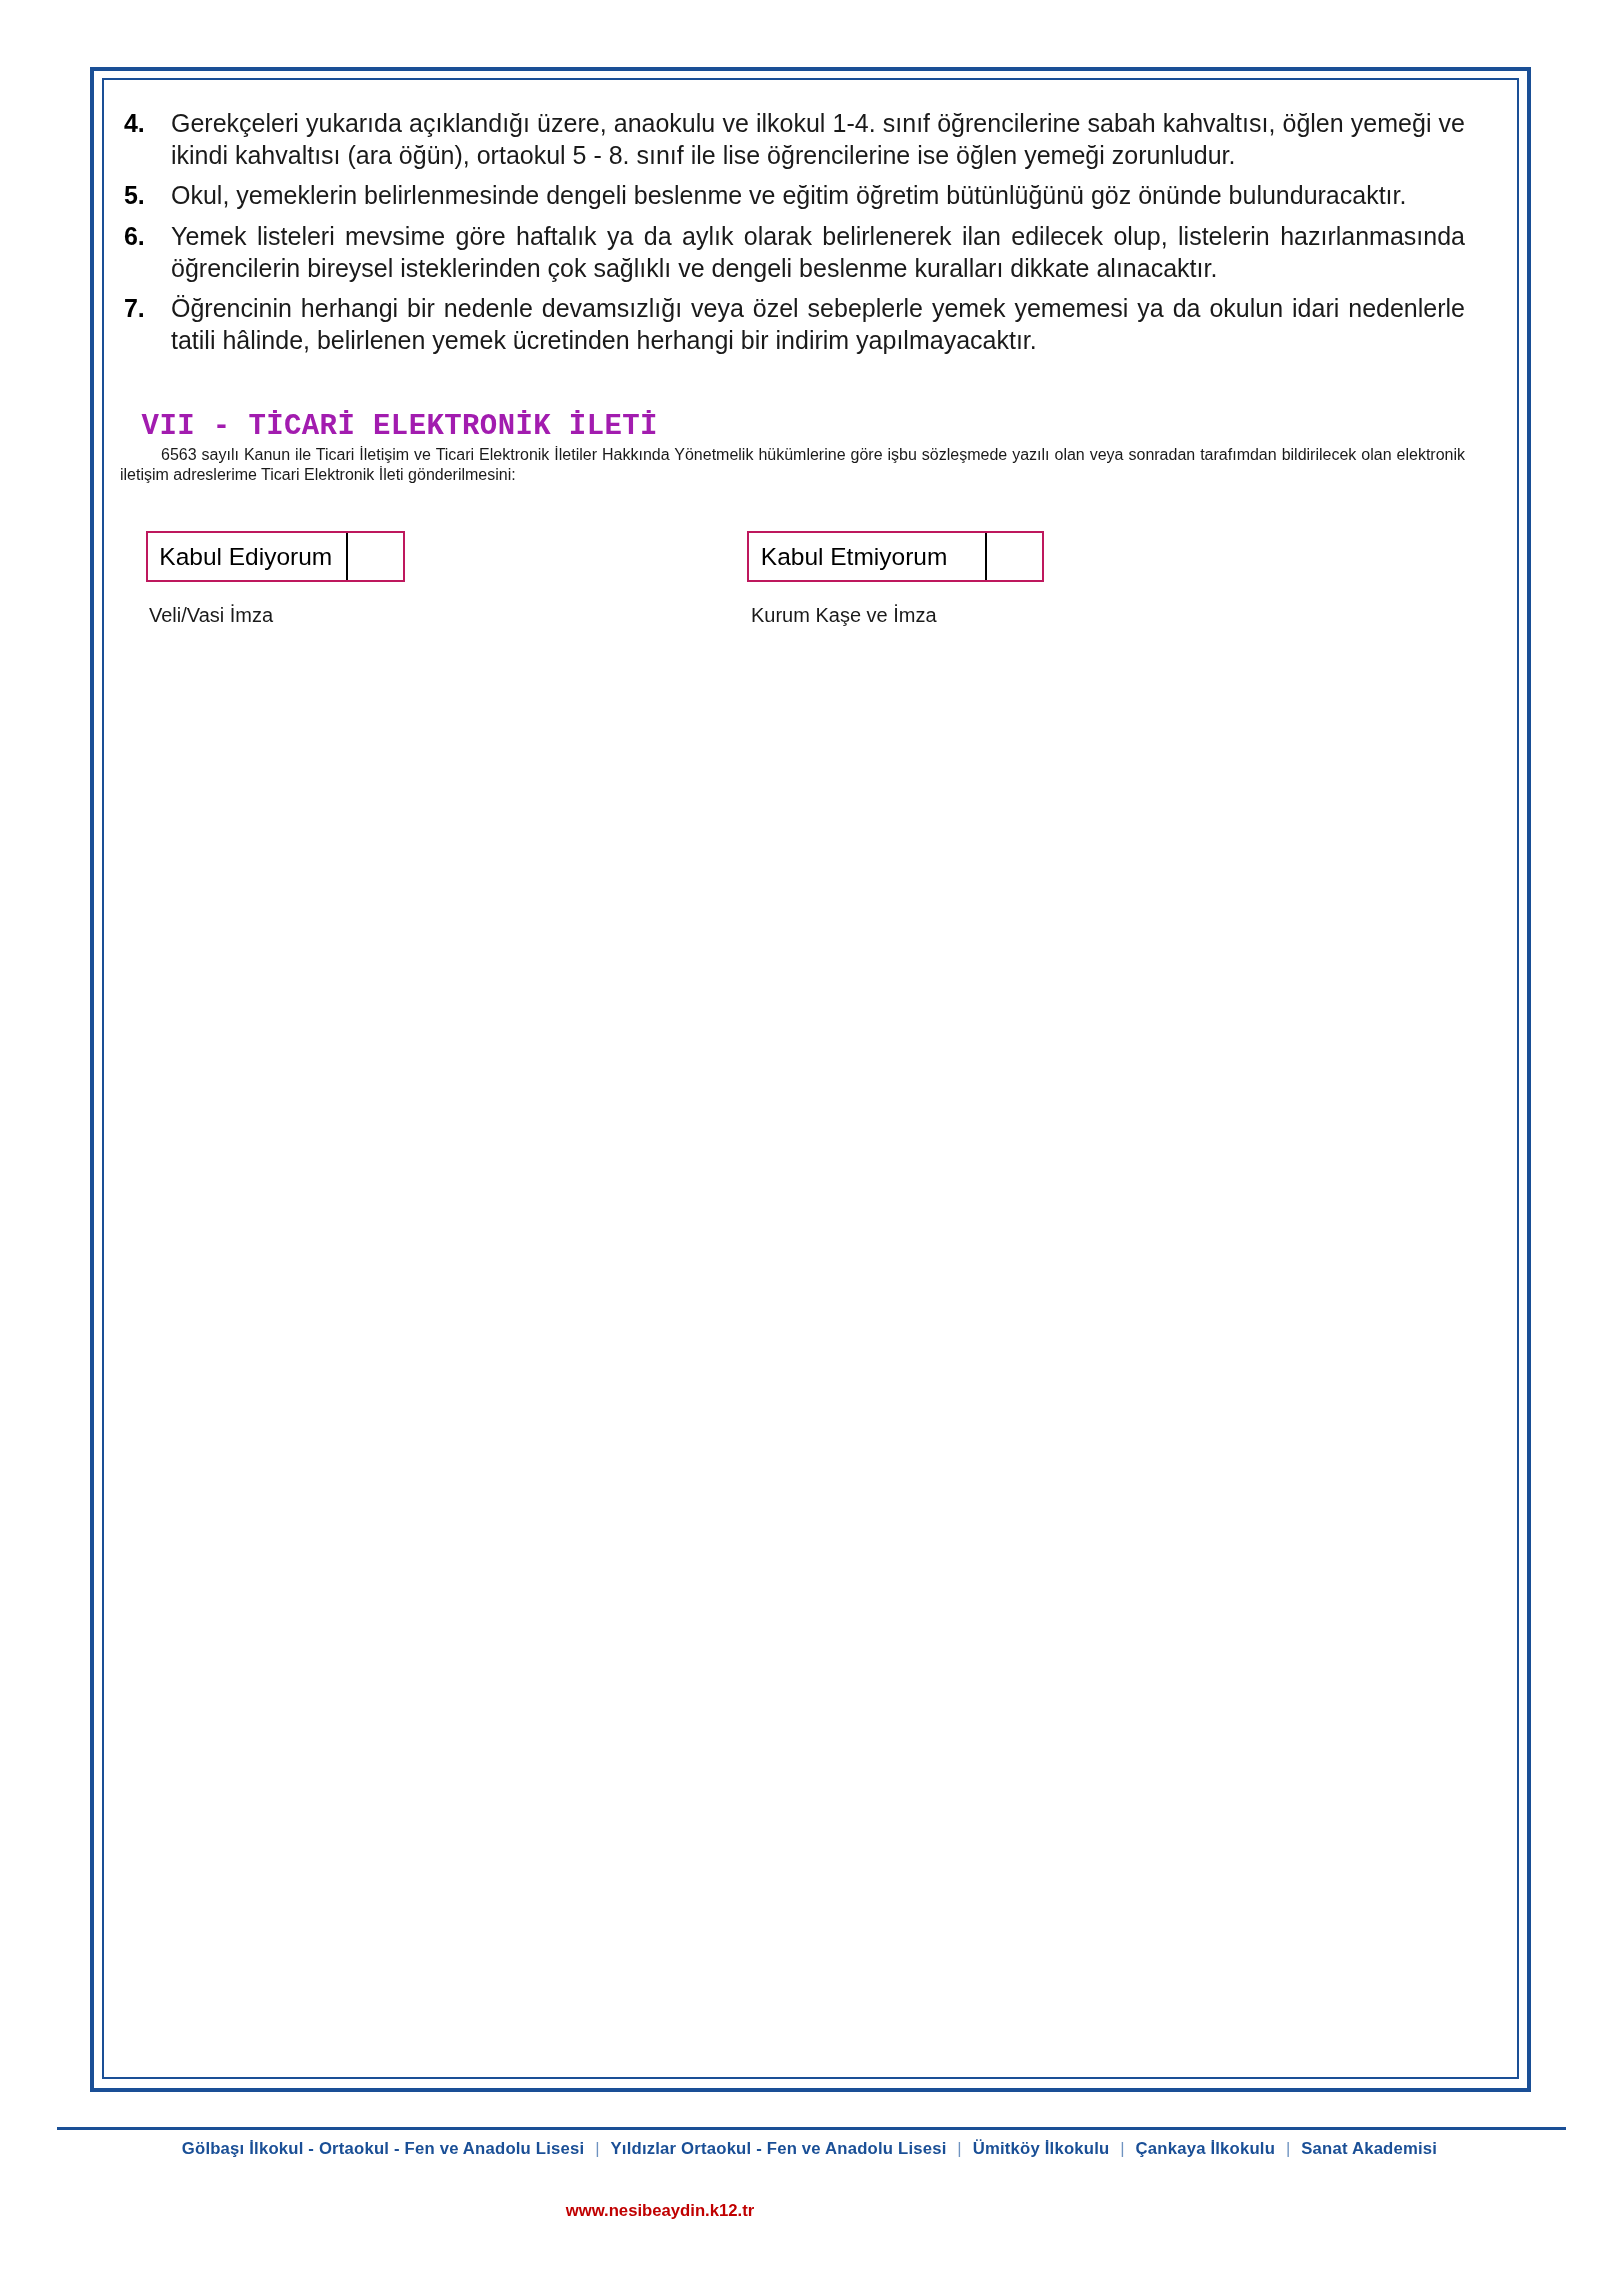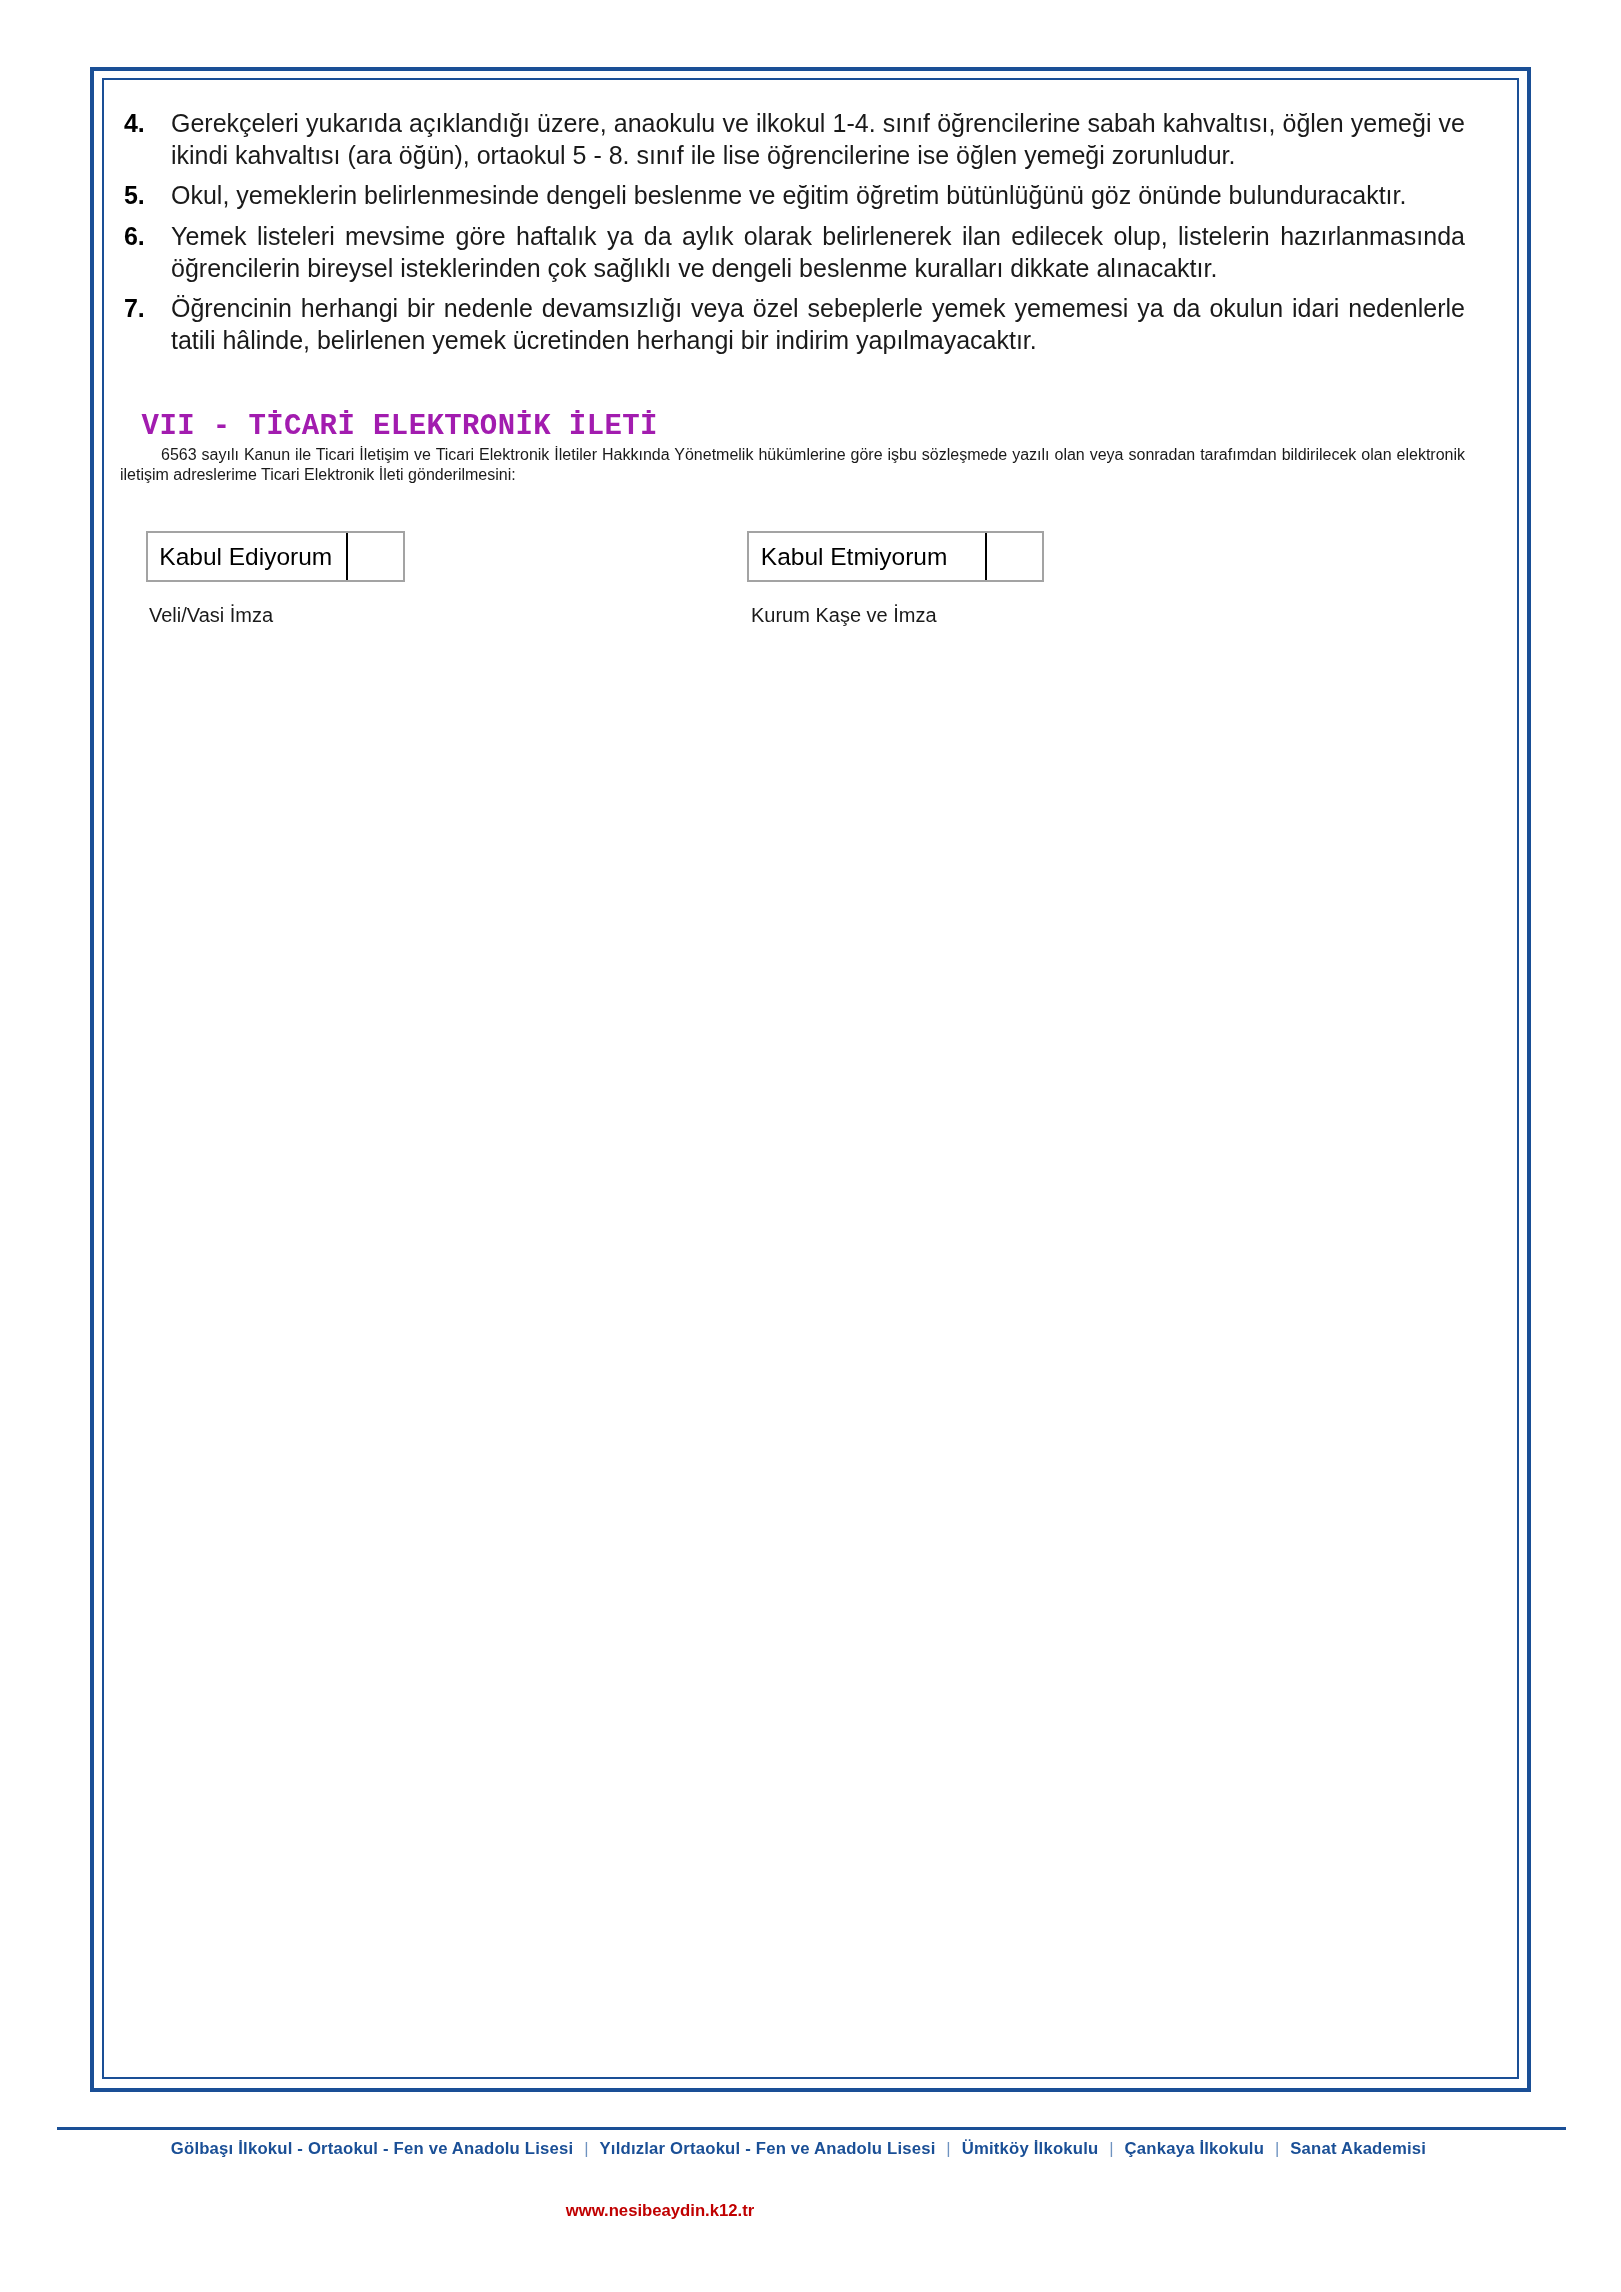--- a/index.html
+++ b/index.html
@@ -101,21 +101,21 @@
   
   .consent-row {
     position: relative;
     margin-top: 45px;
     height: 55px;
   }
   .consent-box {
     position: absolute;
     display: flex;
     align-items: stretch;
-    border: 2px solid #a3a3a3;
+    border: 2px solid #be185d;
     height: 51px;
     box-sizing: border-box;
   }
   .consent-box .label {
     display: flex;
     align-items: center;
     padding: 0 13.7px 0 11.8px;
     font-size: 24.5px;
     white-space: nowrap;
   }
@@ -144,21 +144,21 @@
   .footer-rule {
     position: absolute;
     left: 57px;
     top: 2127px;
     width: 1509px;
     height: 2.9px;
     background: #1a4f96;
   }
   .footer-schools {
     position: absolute;
-    left: 44px;
+    left: 55px;
     top: 2139px;
     width: 1509px;
     display: flex;
     justify-content: center;
     align-items: center;
     font-size: 16.7px;
     font-weight: bold;
     color: #1a4f96;
     letter-spacing: 0.2px;
   }

